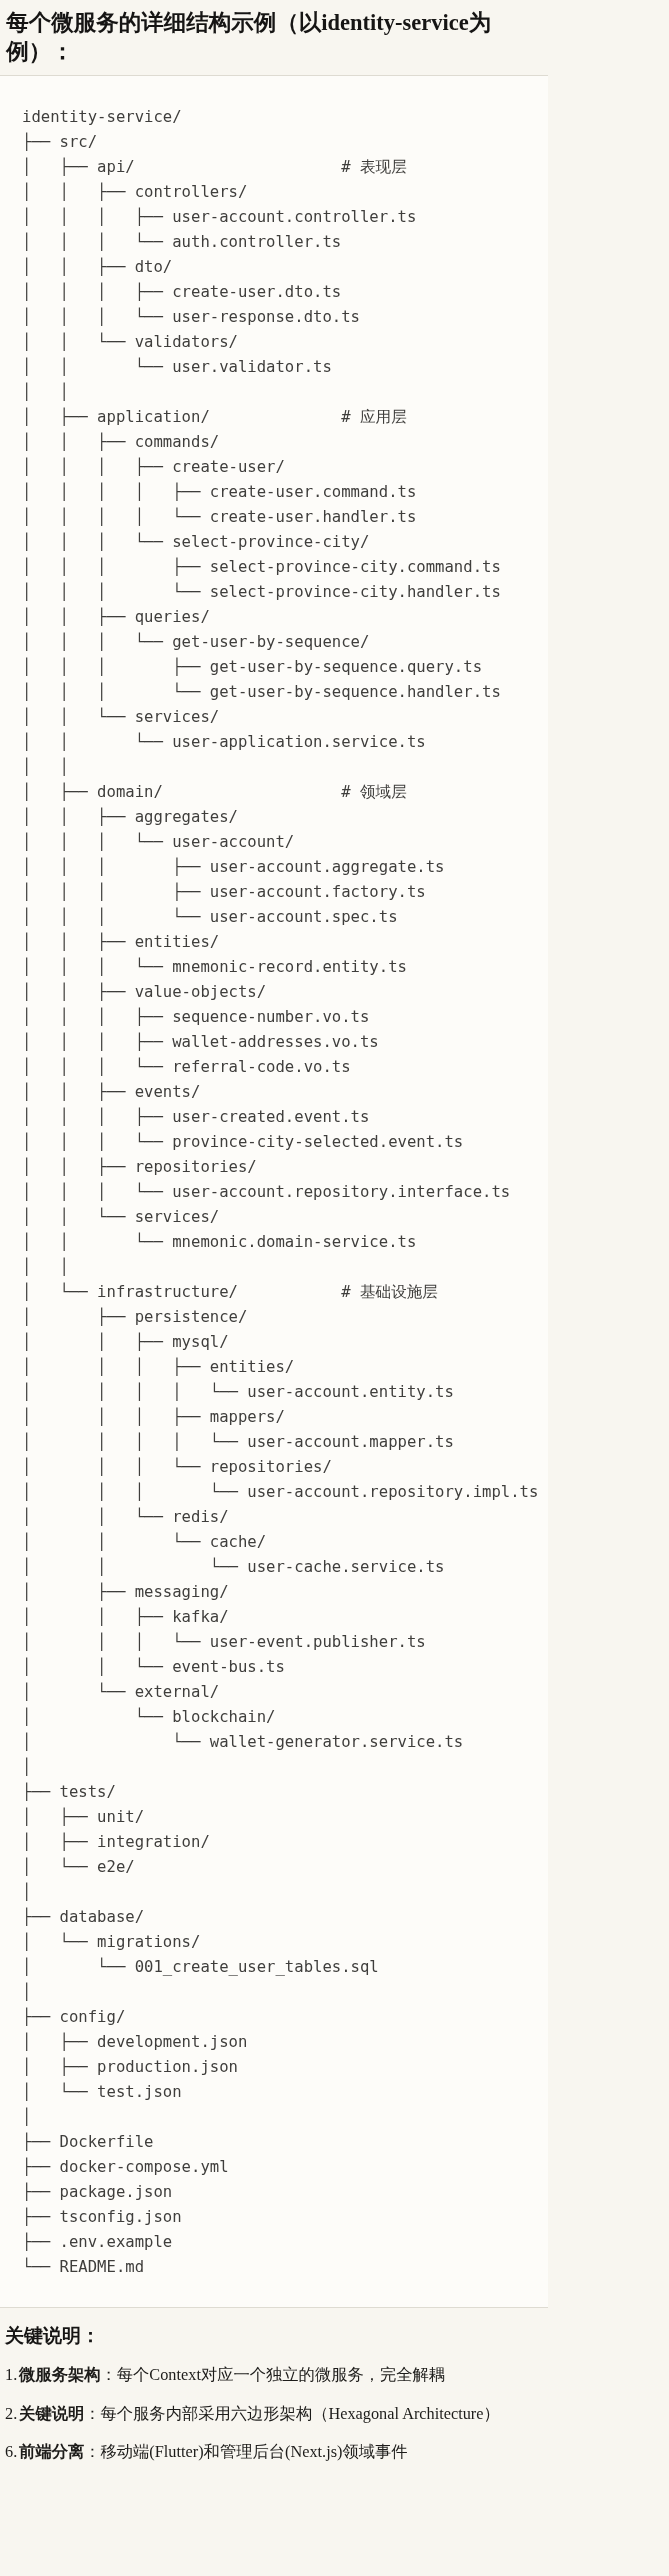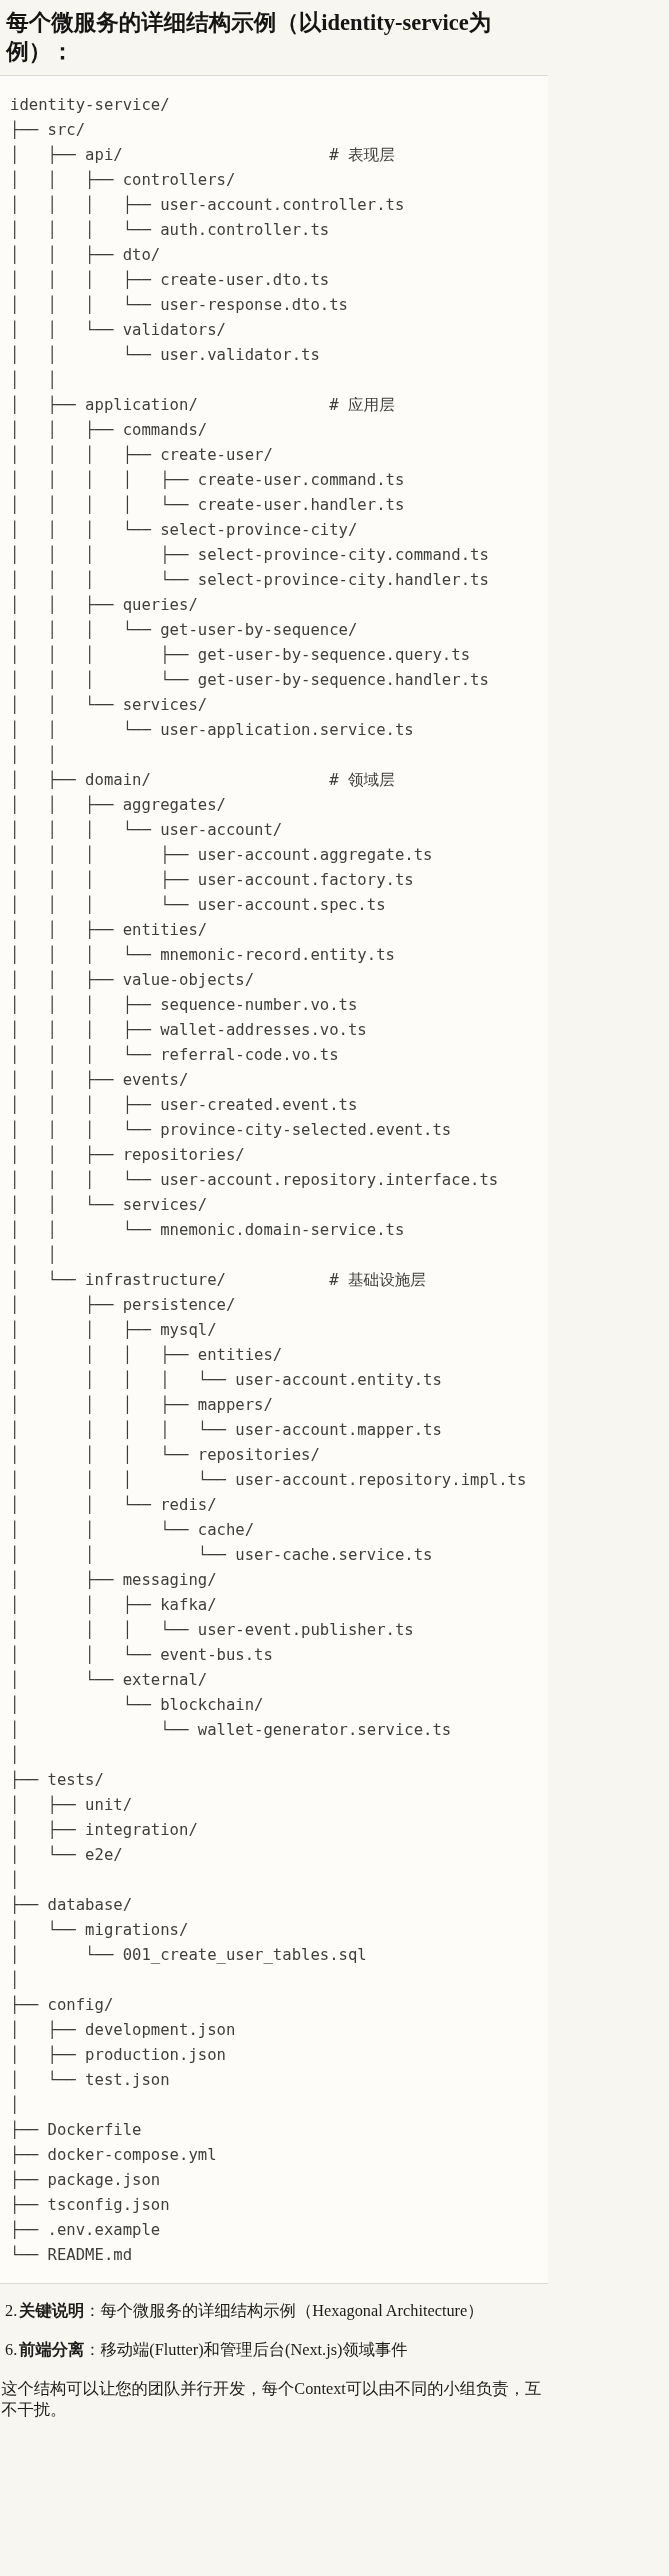--- a/index.html
+++ b/index.html
@@ -25,21 +25,21 @@
     font-weight: bold;
     color: #161514;
   }
   .codeblock {
     background: #fdfcf9;
     border-top: 0.6px solid #dedbd2;
     border-bottom: 0.6px solid #dedbd2;
     padding: 16.3px 10px 15px 10px;
   }
   .codeblock pre {
-    margin: 0;
+    margin: 12px;
     font-family: "DejaVu Sans Mono", monospace;
     font-size: 15.6px;
     line-height: 25px;
     color: #3f3e3c;
     white-space: pre;
   }
   .notes {
     padding: 17.5px 6.3px 0 5px;
   }
   h2.notes-heading {
@@ -157,26 +157,27 @@
 │
 ├── Dockerfile
 ├── docker-compose.yml
 ├── package.json
 ├── tsconfig.json
 ├── .env.example
 └── README.md</pre>
   </div>
 
   <div class="notes">
+    <h2 class="notes-heading">关键说明：</h2>
 
+    <p class="note-item"><span class="num">1.</span><b>微服务架构</b><span>：</span><span>每个Context对应一个独立的微服务，完全解耦</span></p>
 
-    <p class="note-item"><span class="num">2.</span><b>关键说明</b><span>：</span><span>每个微服务的详细结构示例（Hexagonal Architecture）</span></p>
+    <p class="note-item"><span class="num">2.</span><b>关键说明</b><span>：</span><span>每个服务内部采用六边形架构（Hexagonal Architecture）</span></p>
 
 
 
 
     <p class="note-item"><span class="num">6.</span><b>前端分离</b><span>：</span><span>移动端(Flutter)和管理后台(Next.js)领域事件</span></p>
 
-    <p class="footer-par">这个结构可以让您的团队并行开发，每个Context可以由不同的小组负责，互不干扰。</p>
   </div>
 
 </div>
 
 
 </body></html>

